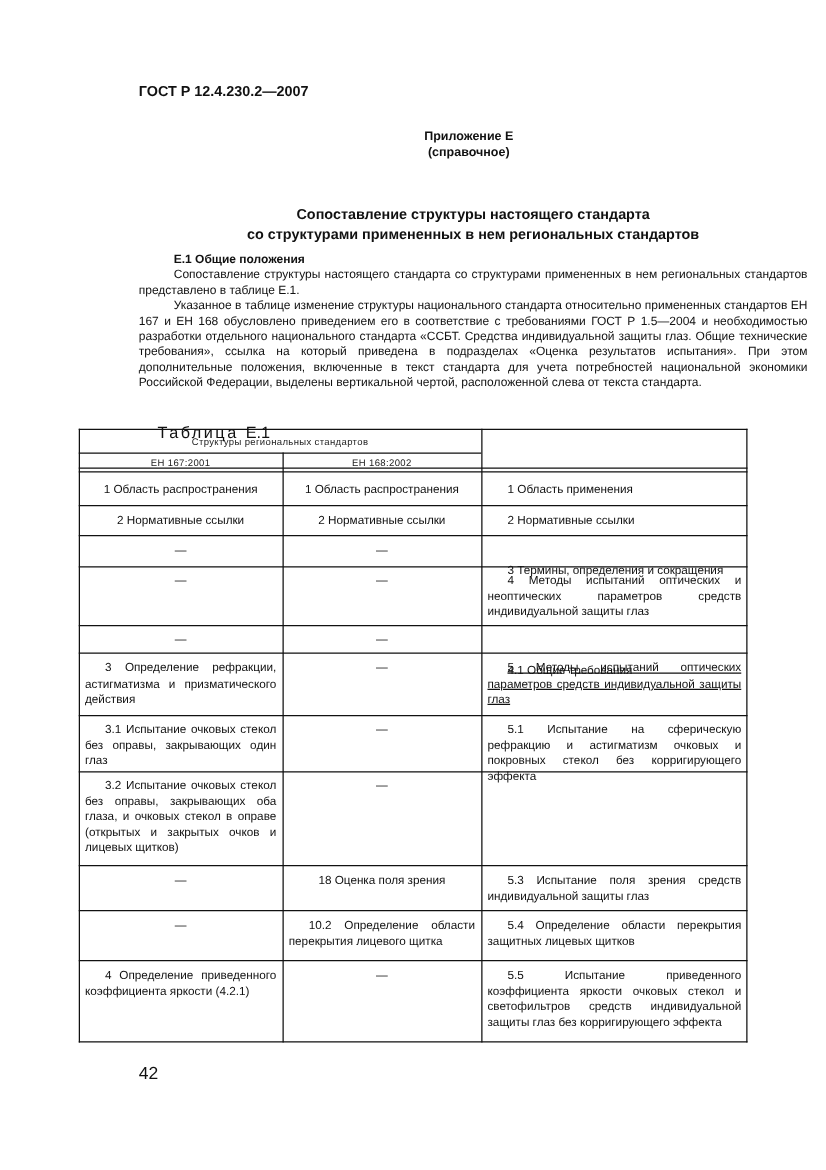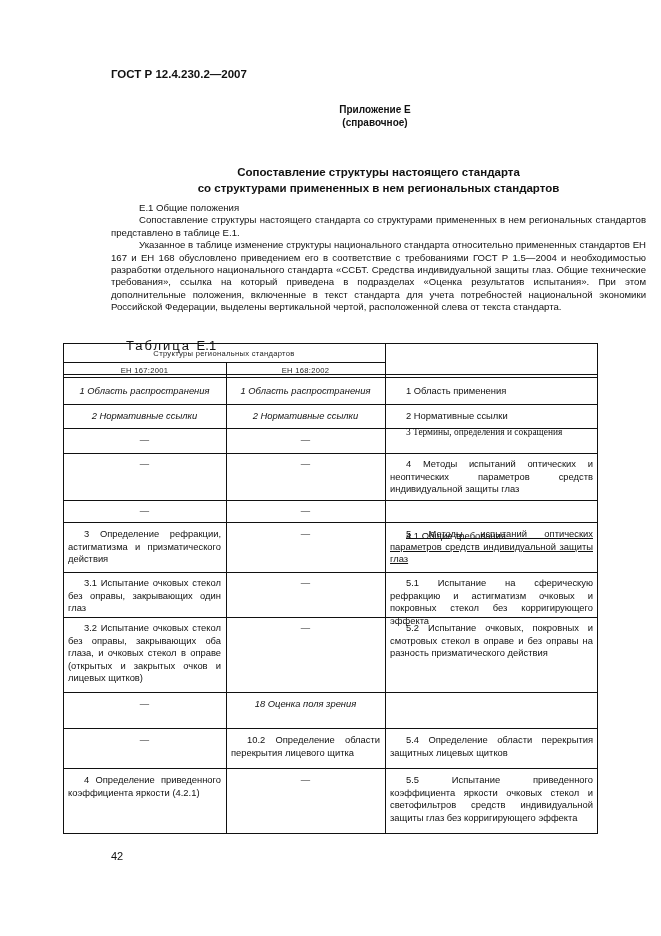--- a/index.html
+++ b/index.html
@@ -4,38 +4,38 @@
 <style>
   html, body { margin: 0; padding: 0; background: #ffffff; }
   body { width: 661px; height: 936px; position: relative; overflow: hidden;
          font-family: "Liberation Sans", sans-serif; color: #111; }
   .abs { position: absolute; padding-left: 48px; }
   .doc-code { left: 63px; top: 68px; font-size: 11.5px; font-weight: bold; }
   .appendix { left: 0; width: 654px; text-align: center; font-size: 10px; font-weight: bold; line-height: 13px; }
   .title { left: 0; width: 661px; text-align: center; font-size: 11.5px; font-weight: bold; line-height: 16px; }
   .para-block { left: 63px; width: 535px; font-size: 9.6px; line-height: 12.4px; text-align: justify; }
   .para-block p { margin: 0; text-indent: 28px; }
-  .sec-head { margin: 0; padding-left: 28px; font-weight: normal; }
+  .sec-head { margin: 0; padding-left: 28px; font-weight: bold; }
   .tcap { left: 63px; top: 338px; font-size: 13px; letter-spacing: 2px; margin-left: 15px; }
   .tcap span.num { letter-spacing: 0; }
-  .page-num { left: 63px; top: 850px; font-size: 11px; }
+  .page-num { left: 63px; top: 850px; font-size: 14px; }
 
   
   .tbl { left: 63px; top: 343px; width: 614px; height: 491px; }
   .hl, .vl { position: absolute; background: #111; }
   .hl { height: 1px; }
   .vl { width: 1px; }
   .cell { position: absolute; font-size: 9.4px; line-height: 12.6px; box-sizing: border-box; padding: 0 5px; }
   .hdr { font-size: 7.6px; letter-spacing: 0.3px; text-align: center; color: #222; }
   .c1 { left: 0; width: 163px; }
   .c2 { left: 163px; width: 159px; }
   .c3 { left: 322px; width: 213px; }
   .just { text-align: justify; text-align-last: left; }
   .ind { text-indent: 16px; }
-  .ctr { text-align: center; font-style: italic; }
+  .ctr { text-align: center; }
 </style>
 </head>
 <body>
 
 <div class="abs doc-code">ГОСТ Р 12.4.230.2—2007</div>
 
 <div class="abs appendix" style="top:103px;">Приложение Е</div>
 <div class="abs appendix" style="top:116px;">(справочное)</div>
 
 <div class="abs title" style="top:164px;">Сопоставление структуры настоящего стандарта</div>
@@ -82,44 +82,44 @@
   <div class="cell c1 ctr" style="top:42px;">1 Область распространения</div>
   <div class="cell c2 ctr" style="top:42px;">1 Область распространения</div>
   <div class="cell c3 ind" style="top:42px;">1 Область применения</div>
 
   <div class="cell c1 ctr" style="top:67px;">2 Нормативные ссылки</div>
   <div class="cell c2 ctr" style="top:67px;">2 Нормативные ссылки</div>
   <div class="cell c3 ind" style="top:67px;">2 Нормативные ссылки</div>
 
   <div class="cell c1 ctr" style="top:91px;">—</div>
   <div class="cell c2 ctr" style="top:91px;">—</div>
-  <div class="cell c3 ind" style="top:83px;font-family:Liberation Serif, serif;">3 Термины, определения и сокращения</div>
+  <div class="cell c3 ind" style="top:107px;">3 Термины, определения и сокращения</div>
 
   <div class="cell c1 ctr" style="top:115px;">—</div>
   <div class="cell c2 ctr" style="top:115px;">—</div>
   <div class="cell c3 just ind" style="top:115px;">4 Методы испытаний оптических и неоптических параметров средств индивидуальной защиты глаз</div>
 
   <div class="cell c1 ctr" style="top:162px;">—</div>
   <div class="cell c2 ctr" style="top:162px;">—</div>
   <div class="cell c3 ind" style="top:162px;margin-top:25px;">4.1 Общие требования</div>
 
   <div class="cell c1 just ind" style="top:185px;">3 Определение рефракции, астигматизма и призматического действия</div>
   <div class="cell c2 ctr" style="top:185px;">—</div>
   <div class="cell c3 just ind" style="top:185px;text-decoration:underline;">5 Методы испытаний оптических параметров средств индивидуальной защиты глаз</div>
 
   <div class="cell c1 just ind" style="top:234px;">3.1 Испытание очковых стекол без оправы, закрывающих один глаз</div>
   <div class="cell c2 ctr" style="top:234px;">—</div>
   <div class="cell c3 just ind" style="top:234px;">5.1 Испытание на сферическую рефракцию и астигматизм очковых и покровных стекол без корригирующего эффекта</div>
 
   <div class="cell c1 just ind" style="top:279px;">3.2 Испытание очковых стекол  без оправы, закрывающих оба глаза, и очковых стекол в оправе (открытых и закрытых очков и лицевых щитков)</div>
   <div class="cell c2 ctr" style="top:279px;">—</div>
-  <div class="cell c3 just ind" style="top:279px;">5.2 Испытание очковых, покровных и смотровых стекол в оправе и без оправы на разность призматического действия</div>
 
   <div class="cell c1 ctr" style="top:355px;">—</div>
   <div class="cell c2 ctr" style="top:355px;">18 Оценка поля зрения</div>
+  <div class="cell c3 just ind" style="top:355px;">5.3 Испытание поля зрения средств индивидуальной защиты глаз</div>
 
   <div class="cell c1 ctr" style="top:391px;">—</div>
   <div class="cell c2 just ind" style="top:391px;">10.2 Определение области перекрытия лицевого щитка</div>
   <div class="cell c3 just ind" style="top:391px;">5.4  Определение области перекрытия защитных лицевых щитков</div>
 
   <div class="cell c1 just ind" style="top:431px;">4 Определение приведенного коэффициента яркости (4.2.1)</div>
   <div class="cell c2 ctr" style="top:431px;">—</div>
   <div class="cell c3 just ind" style="top:431px;">5.5 Испытание приведенного коэффициента яркости очковых стекол и светофильтров средств индивидуальной защиты глаз без корригирующего эффекта</div>
 </div>
 

